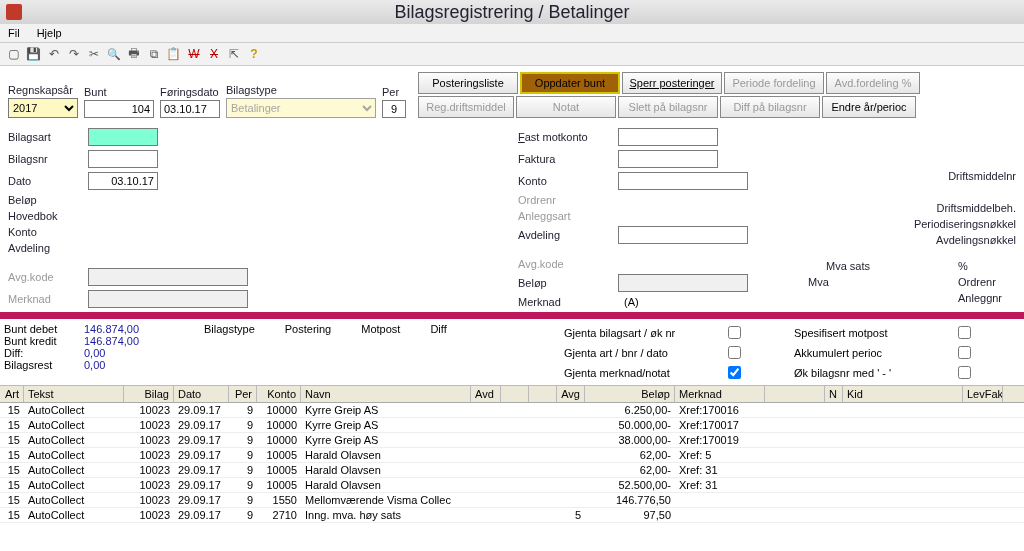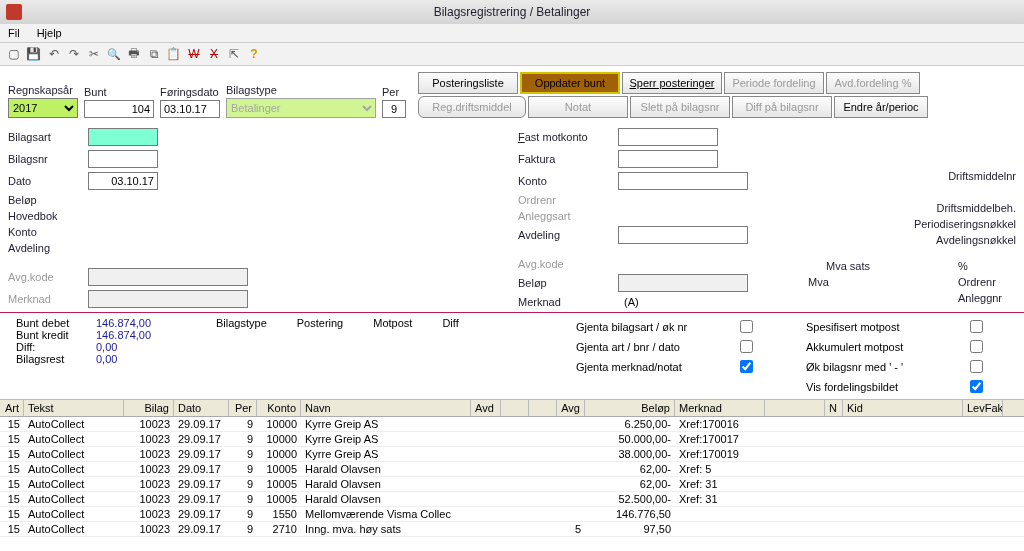--- a/index.html
+++ b/index.html
@@ -1,33 +1,33 @@
 <!DOCTYPE html>
 <html><head>
 <meta charset="utf-8">
 <style>
 * { box-sizing: border-box; font-family: Tahoma, Arial, sans-serif; font-size: 11px; }
 body { margin: 0; background: #fff; width: 1024px; }
 .titlebar { background: linear-gradient(#eaeaea, #d4d4d4); height: 24px; display: flex; align-items: center; padding-left: 6px; color: #333; position: relative; }
 .titlebar .ticon { width: 16px; height: 16px; background: #c0392b; border-radius: 2px; margin-right: 6px; }
-.titlebar .title { position: absolute; left: 50%; transform: translateX(-50%); font-size: 12px; color: #223; }
+.titlebar .title { position: absolute; left: 50%; transform: translateX(-50%); font-size: 18px; color: #223; }
 .menubar { background: #f2f2f2; border-bottom: 1px solid #ccc; padding: 3px 8px; }
 .menubar span { margin-right: 14px; cursor: default; }
 .toolbar { background: #f2f2f2; border-bottom: 1px solid #ccc; padding: 3px 6px; display: flex; align-items: center; gap: 4px; }
 .toolbar .ico { width: 16px; height: 16px; display: inline-flex; align-items: center; justify-content: center; font-size: 12px; color: #555; border: 1px solid transparent; }
 .upper { padding: 6px 8px 0 8px; }
 .row { display: flex; align-items: center; margin-bottom: 4px; }
 .lbl { color: #223; }
 .inp { border: 1px solid #7a7a7a; background: #fff; height: 18px; padding: 1px 3px; }
 .inp.ro { background: #f0f0f0; }
-.sel { border: 1px solid #7a7a7a; background: #bef264; height: 20px; }
+.sel { border: 1px solid #7a7a7a; background: #fef9c3; height: 20px; }
 .btn { border: 1px solid #888; background: linear-gradient(#fdfdfd,#e6e6e6); height: 22px; font-size: 11px; text-align: center; cursor: default; display: inline-flex; align-items: center; justify-content: center; }
 .btn.dis { color: #999; }
 .btn.hl { background: #a16207; border: 2px solid #d4c400; }
-.sums { display: flex; border-top: 1px solid #be185d; padding: 4px 8px 2px 16px; font-size: 11px; }
+.sums { display: flex; border-top: 7px solid #be185d; padding: 4px 8px 2px 4px; font-size: 11px; }
 .sums .col1 { width: 200px; }
 .sums .col1 .k { display: inline-block; width: 80px; }
 .sums .val { color: #1a1a9c; }
 .sums .col2 { width: 360px; }
 .sums .col3 { flex: 1; }
 .sums .chkrow { display: flex; align-items: center; margin-bottom: 1px; }
 .sums .chkrow .t { width: 160px; }
 .table { border-top: 1px solid #bbb; }
 .table .hdr { display: flex; background: #ece9d8; border-bottom: 1px solid #aaa; }
 .table .hdr div { border-right: 1px solid #bbb; padding: 2px 4px; font-size: 11px; white-space: nowrap; overflow: hidden; }
@@ -95,21 +95,21 @@
     </div>
     <div class="btncol">
       <div class="btnrow">
         <span class="btn" style="width:100px;">Posteringsliste</span>
         <span class="btn hl" style="width:100px;">Oppdater bunt</span>
         <span class="btn" style="width:100px;text-decoration:underline;">Sperr posteringer</span>
         <span class="btn dis" style="width:100px;">Periode fordeling</span>
         <span class="btn dis" style="width:94px;">Avd.fordeling %</span>
       </div>
       <div class="btnrow">
-        <span class="btn dis" style="width:108px;border-radius:6px;">Reg.driftsmiddel</span>
+        <span class="btn dis" style="width:96px;">Reg.driftsmiddel</span>
         <span class="btn dis" style="width:100px;">Notat</span>
         <span class="btn dis" style="width:100px;">Slett på bilagsnr</span>
         <span class="btn dis" style="width:100px;">Diff på bilagsnr</span>
         <span class="btn" style="width:94px;">Endre år/perioc</span>
       </div>
     </div>
   </div>
 
   <div style="height:10px;"></div>
 
@@ -254,30 +254,26 @@
             <span class="t">Gjenta merknad/notat</span>
             <input type="checkbox" checked="" style="">
           </div>
       </div>
       <div>
         <div class="chkrow">
             <span class="t">Spesifisert motpost</span>
             <input type="checkbox" style="">
           </div>
         <div class="chkrow">
-            <span class="t">Akkumulert motpost</span>
+            <span class="t">Akkumulert perioc</span>
             <input type="checkbox" style="">
           </div>
         <div class="chkrow">
             <span class="t">Øk bilagsnr med ' - '</span>
             <input type="checkbox" style="">
-          </div>
-        <div class="chkrow">
-            <span class="t">Vis fordelingsbildet</span>
-            <input type="checkbox" checked="" style="">
           </div>
       </div>
     </div>
   </div>
 </div>
 
 <div class="table">
   <div class="hdr">
     <div class="c-art">Art</div>
     <div class="c-tekst">Tekst</div>

